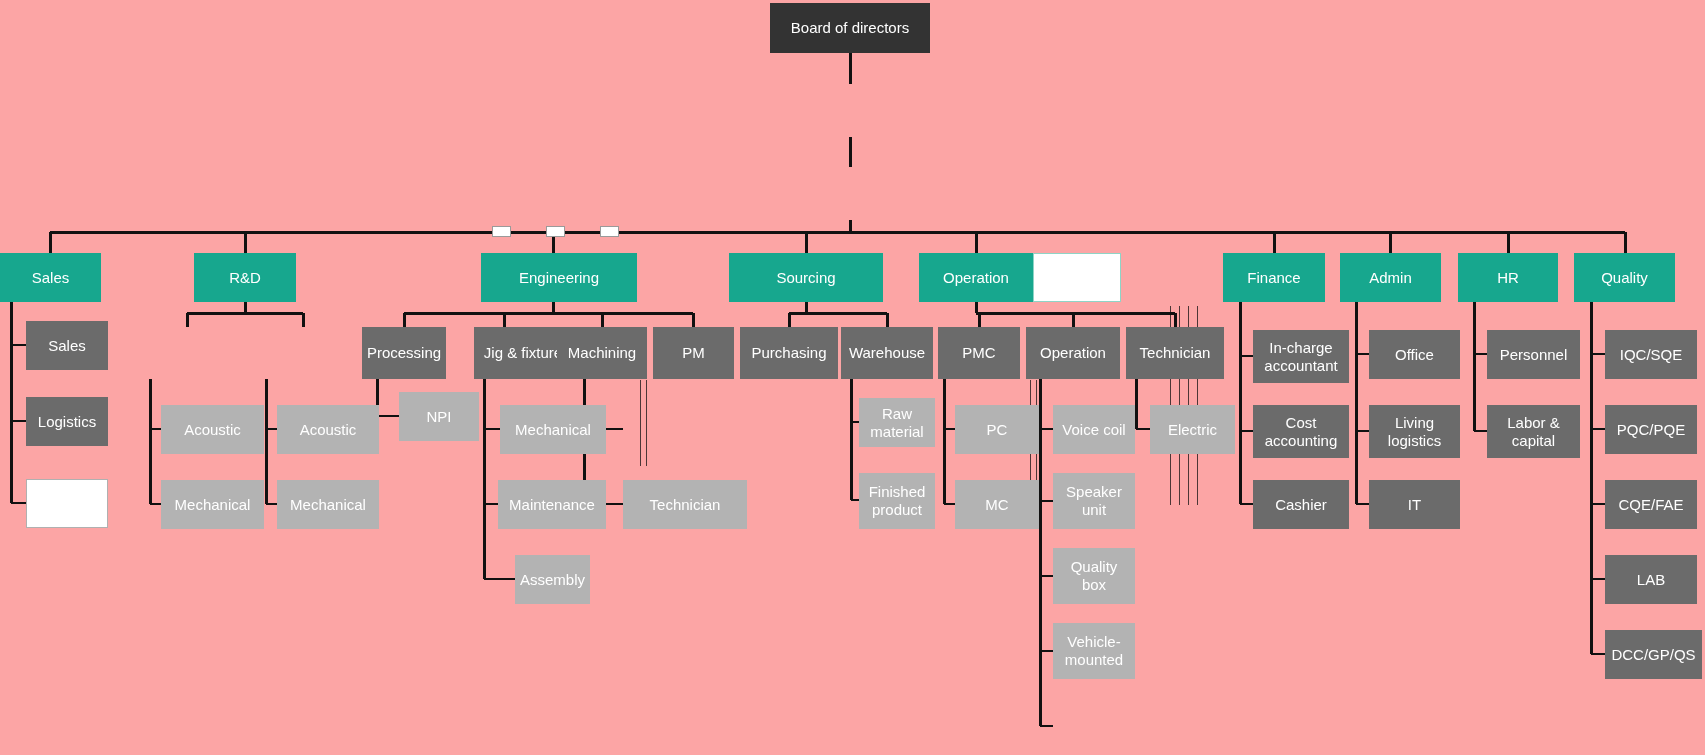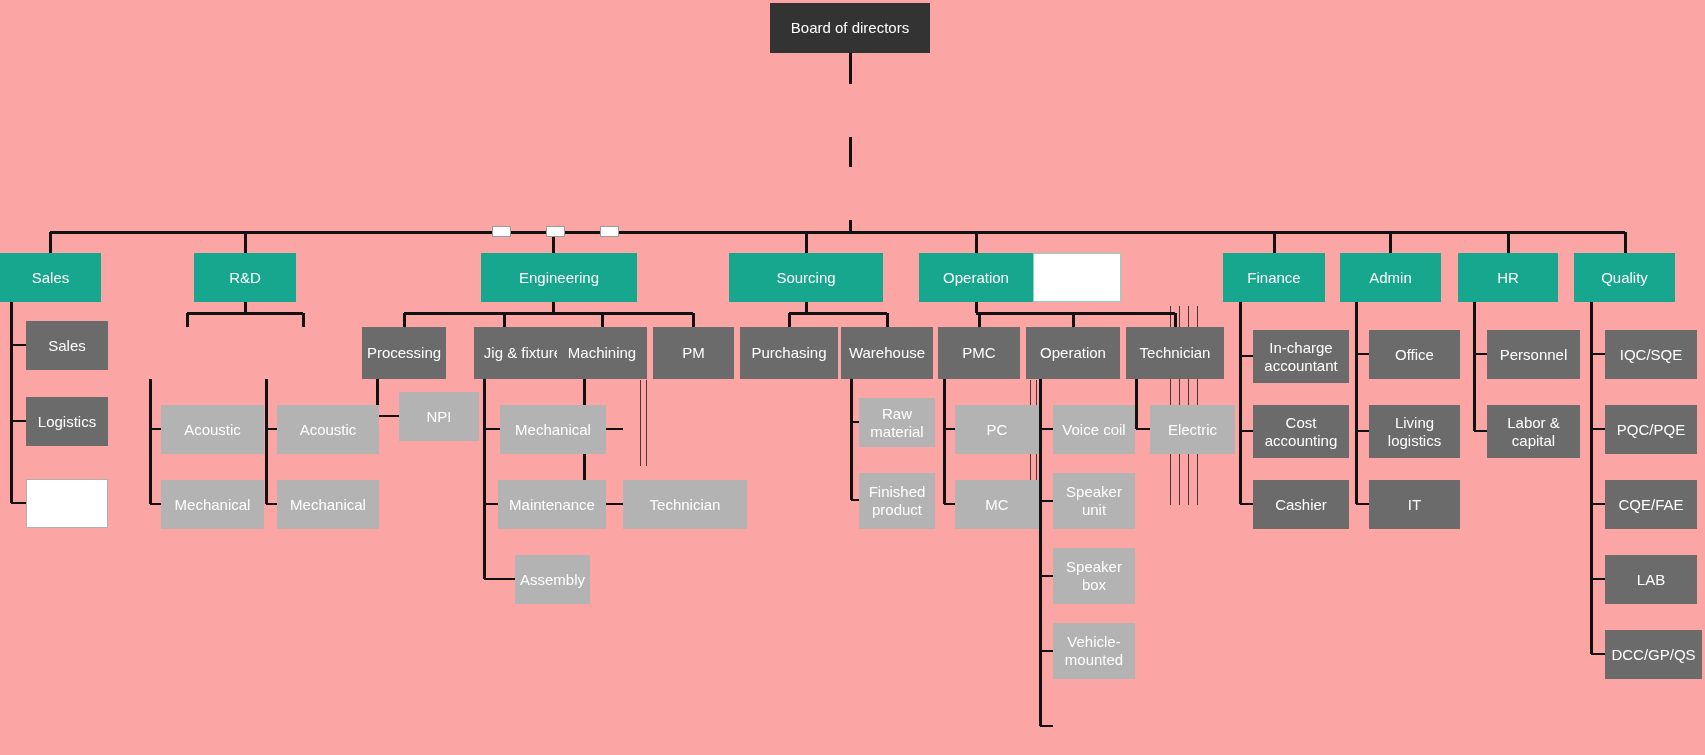--- a/index.html
+++ b/index.html
@@ -102,21 +102,21 @@
   <div class="box team" style="left:859px;top:398px;width:76px;height:49px">Raw material</div>
   <div class="box team" style="left:859px;top:473px;width:76px;height:56px">Finished product</div>
 
   <div class="box sec" style="left:938px;top:327px;width:82px;height:52px">PMC</div>
   <div class="box sec" style="left:1026px;top:327px;width:94px;height:52px">Operation</div>
   <div class="box sec" style="left:1126px;top:327px;width:98px;height:52px">Technician</div>
   <div class="box team" style="left:955px;top:405px;width:84px;height:49px">PC</div>
   <div class="box team" style="left:955px;top:480px;width:84px;height:49px">MC</div>
   <div class="box team" style="left:1053px;top:405px;width:82px;height:49px">Voice coil</div>
   <div class="box team" style="left:1053px;top:473px;width:82px;height:56px">Speaker unit</div>
-  <div class="box team" style="left:1053px;top:548px;width:82px;height:56px">Speaker box</div>
+  <div class="box team" style="left:1053px;top:548px;width:82px;height:56px">Quality box</div>
   <div class="box team" style="left:1053px;top:623px;width:82px;height:56px">Vehicle-mounted</div>
   <div class="box team" style="left:1150px;top:405px;width:85px;height:49px">Electric</div>
 
   <div class="box sec" style="left:1253px;top:330px;width:96px;height:53px">In-charge accountant</div>
   <div class="box sec" style="left:1253px;top:405px;width:96px;height:53px">Cost accounting</div>
   <div class="box sec" style="left:1253px;top:480px;width:96px;height:49px">Cashier</div>
 
   <div class="box sec" style="left:1369px;top:330px;width:91px;height:49px">Office</div>
   <div class="box sec" style="left:1369px;top:405px;width:91px;height:53px">Living logistics</div>
   <div class="box sec" style="left:1369px;top:480px;width:91px;height:49px">IT</div>

